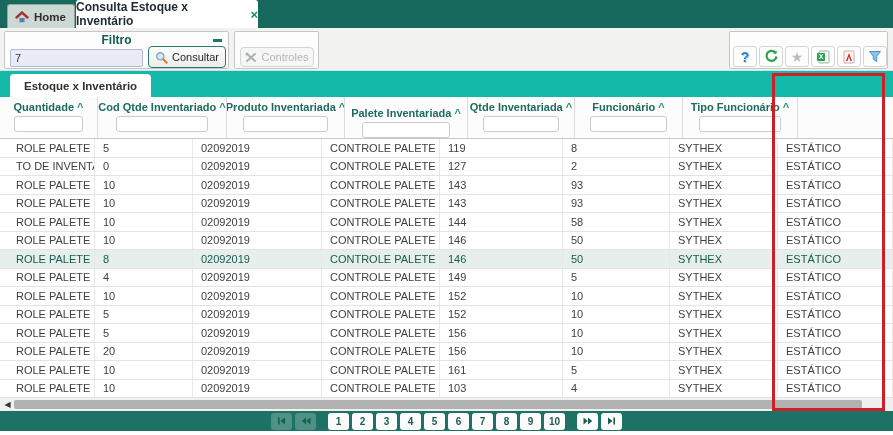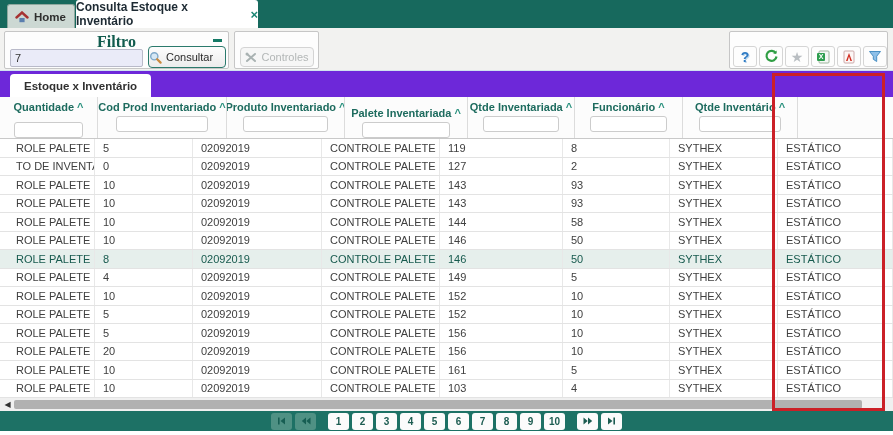--- a/index.html
+++ b/index.html
@@ -19,45 +19,45 @@
     justify-content:center; gap:10px; }
   .tab-active span.lbl { font-size:12px; font-weight:bold; color:#1d2a33; }
   .tab-close { color:#1b8573; font-weight:bold; font-size:13px; line-height:13px; cursor:pointer; }
 
   
   .toolbar { position:absolute; left:0; top:28px; width:893px; height:43px;
     background:#f2f2f0; border-bottom:1px solid #cfe3ee; }
   .panel { position:absolute; background:#fdfdfd; border:1px solid #c6c6c6; border-radius:2px; }
   .panel .ptitle { display:block; text-align:center; font-weight:bold; color:#115c4e; }
   .panel-filtro { left:4px; top:3px; width:225px; height:38px; }
-  .panel-filtro .ptitle { font-size:16px; margin-top:1px;font-family:Liberation Serif, serif; }
+  .panel-filtro .ptitle { font-size:12px; margin-top:1px; }
   .collapse-btn { position:absolute; right:4px; top:3px; width:14px; height:10px;
     display:flex; align-items:center; justify-content:center; cursor:pointer; }
   .collapse-btn i { display:block; width:9px; height:3px; background:#157a66; }
   .filtro-input { position:absolute; left:5px; top:17px; width:133px; height:18px;
     background:#eaebf8; border:1px solid #b9bac9; border-radius:2px;
     font-family:"Liberation Sans",sans-serif; font-size:11px; color:#333; padding:0 4px; }
   .btn-consultar { position:absolute; left:143px; top:14px; width:78px; height:22px;
     background:linear-gradient(#fdfdfd,#ececec); border:1px solid #2b7a6c; border-radius:4px;
-    display:flex; align-items:center; gap:4px; cursor:pointer;
+    display:flex; align-items:center; justify-content:center; gap:4px; cursor:pointer;
     font-size:11px; color:#2a2a2a; }
   .panel-controle { left:234px; top:3px; width:85px; height:38px; }
   .panel-controle .ptitle { font-size:10px; margin-top:20px; }
   .btn-controles { position:absolute; left:5px; top:15px; width:74px; height:20px;
     background:#f6f6f6; border:1px solid #d4d4d4; border-radius:4px;
     display:flex; align-items:center; justify-content:center; gap:4px;
     font-size:11px; color:#b3b7b7; cursor:default; }
   .panel-outros { left:729px; top:3px; width:159px; height:38px; }
   .panel-outros .ptitle { font-size:10px; margin-top:2px; }
   .outros-icons { position:absolute; left:3px; top:14px; display:flex; gap:2px; }
   .icon-btn { width:24px; height:21px; background:#fdfdfd; border:1px solid #d5d5d5;
     border-radius:3px; display:flex; align-items:center; justify-content:center; cursor:pointer; }
 
   
-  .subtabbar { position:absolute; left:0; top:71px; width:893px; height:26px; background:#6d28d9; }
+  .subtabbar { position:absolute; left:0; top:71px; width:893px; height:26px; background:#14b8a6; }
   .subtab { position:absolute; left:10px; top:3px; height:23px; padding:0 14px;
     background:#ffffff; border-radius:4px 4px 0 0; display:flex; align-items:center;
     font-size:11.5px; font-weight:bold; color:#303030; cursor:pointer; }
 
   
   .grid { position:absolute; left:0; top:97px; width:893px; }
   .grid-header { display:flex; height:42px; background:#fcfcfc; border-bottom:1px solid #c9c9c9; }
   .hcell { border-right:1px solid #dcdcdc; display:flex; flex-direction:column;
     align-items:center; padding-top:4px; overflow:hidden; }
   .hcell.first { align-items:flex-start; }
@@ -195,46 +195,46 @@
   </div>
 
   <div class="subtabbar">
     <div class="subtab">
       <span>Estoque x Inventário</span>
     </div>
   </div>
 
   <div class="grid">
     <div class="grid-header" id="grid-header">
-        <div class="hcell" style="width: 98px; justify-content: space-between;">
+        <div class="hcell" style="width: 98px;">
           <span class="hlabel"><span>Quantidade</span><span class="hcaret">^</span></span>
           <input class="hfilter" type="text" style="">
         </div>
         <div class="hcell" style="width: 129px;">
-          <span class="hlabel"><span>Cod Prod Inventariado</span><span class="hcaret">^</span></span>
+          <span class="hlabel"><span>Cod Qtde Inventariado</span><span class="hcaret">^</span></span>
           <input class="hfilter" type="text" style="">
         </div>
         <div class="hcell" style="width: 118px;">
-          <span class="hlabel"><span>Produto Inventariado</span><span class="hcaret">^</span></span>
+          <span class="hlabel"><span>Produto Inventariada</span><span class="hcaret">^</span></span>
           <input class="hfilter" type="text" style="">
         </div>
         <div class="hcell" style="width: 123px; justify-content: flex-end;">
           <span class="hlabel"><span>Palete Inventariada</span><span class="hcaret">^</span></span>
           <input class="hfilter" type="text" style="">
         </div>
         <div class="hcell" style="width: 107px;">
           <span class="hlabel"><span>Qtde Inventariada</span><span class="hcaret">^</span></span>
           <input class="hfilter" type="text" style="">
         </div>
         <div class="hcell" style="width: 108px;">
           <span class="hlabel"><span>Funcionário</span><span class="hcaret">^</span></span>
           <input class="hfilter" type="text" style="">
         </div>
         <div class="hcell" style="width: 115px;">
-          <span class="hlabel"><span>Qtde Inventário</span><span class="hcaret">^</span></span>
+          <span class="hlabel"><span>Tipo Funcionário</span><span class="hcaret">^</span></span>
           <input class="hfilter" type="text" style="">
         </div>
       </div>
     <div class="grid-body" id="grid-body">
         <div class="row">
           <div class="cell first" style="width: 95px;">ROLE PALETE</div>
           <div class="cell" style="width: 98px;">5</div>
           <div class="cell" style="width: 129px;">02092019</div>
           <div class="cell" style="width: 118px;">CONTROLE PALETE</div>
           <div class="cell" style="width: 123px;">119</div>

